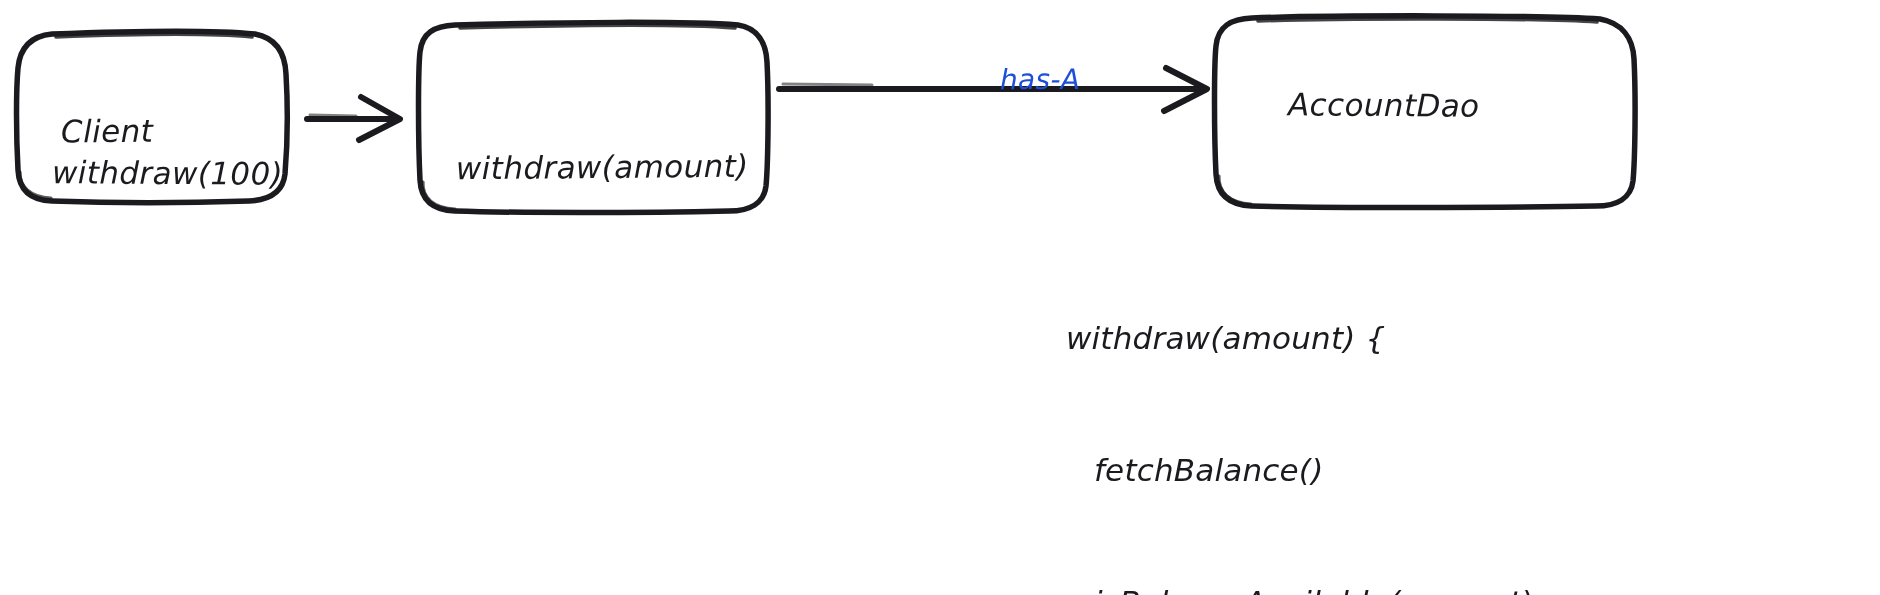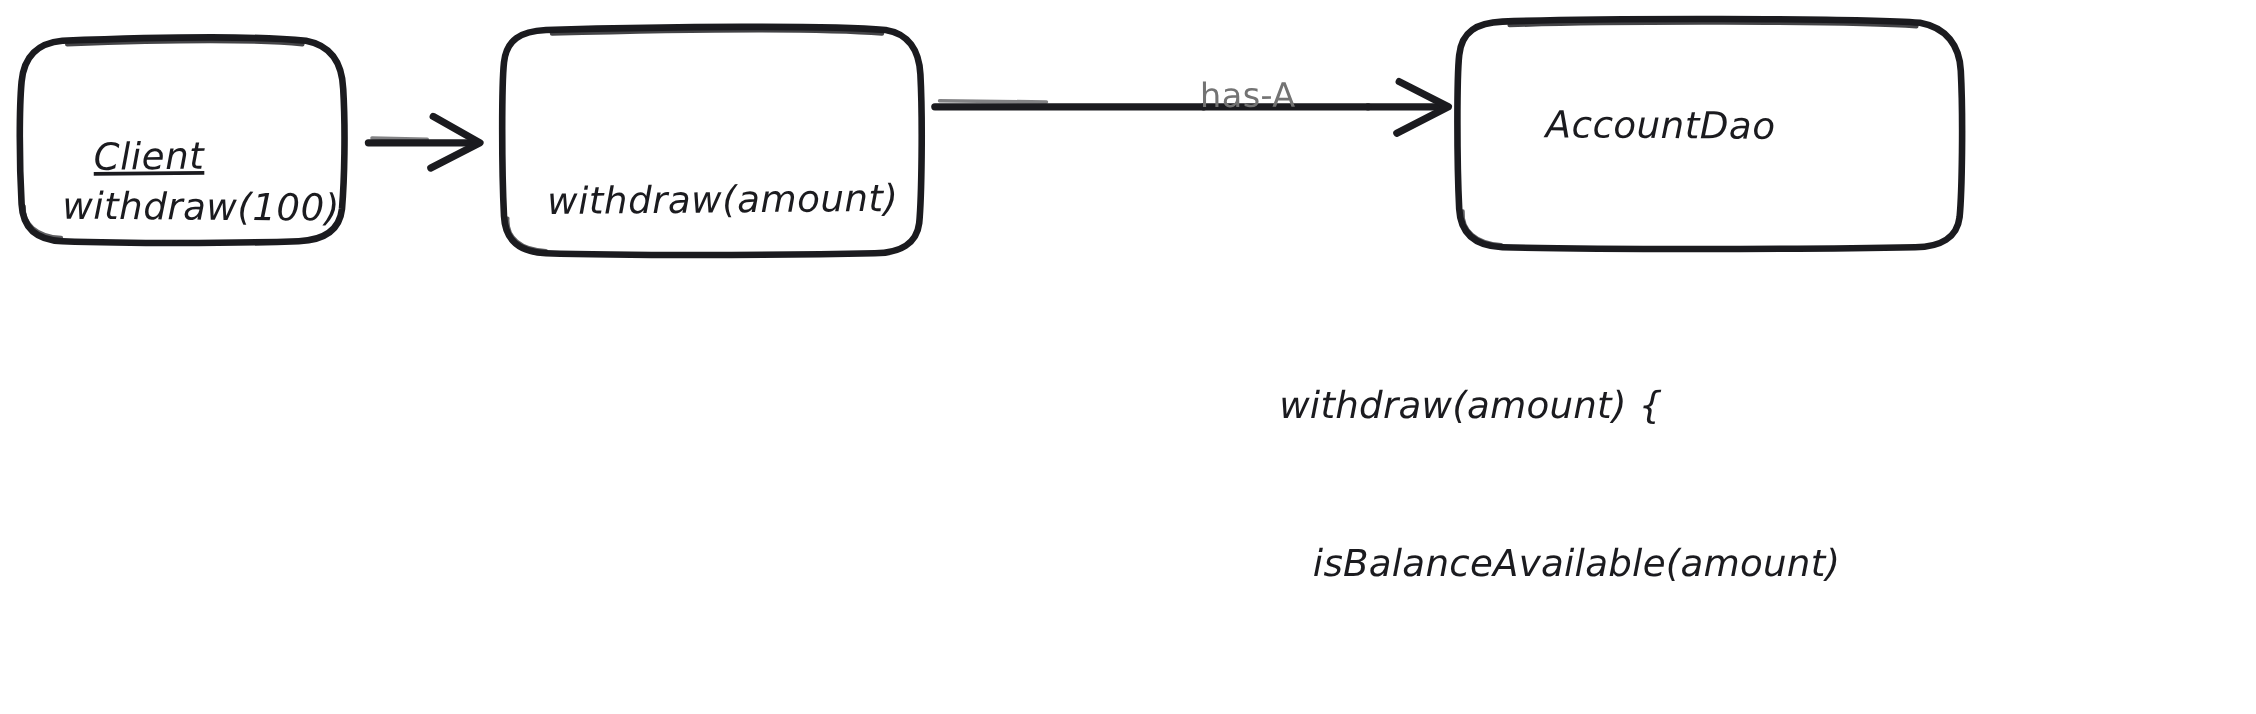--- a/index.html
+++ b/index.html
@@ -35,22 +35,23 @@
     letter-spacing: 0.4px;
   }
   .box-title {
     font-size: 31px;
   }
   .box-sub {
     font-size: 31px;
   }
   .edge-label {
     position: absolute;
-    color: #737373;
+    color: #1d4ed8;
     font-family: "DejaVu Sans", sans-serif;
+    font-style: italic;
     font-size: 28px;
     white-space: nowrap;
     letter-spacing: 0.3px;
   }
   .code-block {
     position: absolute;
     color: #1b1b1f;
     font-family: "DejaVu Sans", sans-serif;
     font-style: italic;
     font-size: 31px;
@@ -111,30 +112,31 @@
                  C 1636 98, 1635 160, 1633 181 C 1631 198, 1617 206, 1596 206
                  C 1500 208, 1320 208, 1252 206 C 1229 205, 1217 194, 1216 174
                  C 1214 134, 1214 64, 1216 46 C 1218 26, 1231 19, 1252 18 Z"></path>
         <path d="M1258 21 C 1340 18, 1540 18, 1597 22" stroke-width="3.6" opacity="0.82"></path>
         <path d="M1219 176 C 1218 192, 1230 203, 1251 204" stroke-width="3.2" opacity="0.7"></path>
       </g>
 
     </g>
   </svg>
 
-  <div class="node-label box-title t1" style="left:78px; top:113px;text-decoration:underline;">Client</div>
+  <div class="node-label box-title t1" style="left:61px; top:113px;">Client</div>
   <div class="node-label box-sub t2" style="left:52px; top:155px;">withdraw(100)</div>
 
   <div class="node-label box-sub t1" style="left:456px; top:149px;">withdraw(amount)</div>
 
   <div class="node-label box-title t2" style="left:1288px; top:87px;">AccountDao</div>
 
   <div class="edge-label t3" style="left:1000px; top:63px;">has-A</div>
 
   <div class="code-block" style="left:1066px; top:228px;">
     <span class="code-line">withdraw(amount) {</span>
+    <span class="code-line code-indent">fetchBalance()</span>
     <span class="code-line code-indent">isBalanceAvailable(amount)</span>
     
     
     
   </div>
 
 </div>
 
 </body></html>

